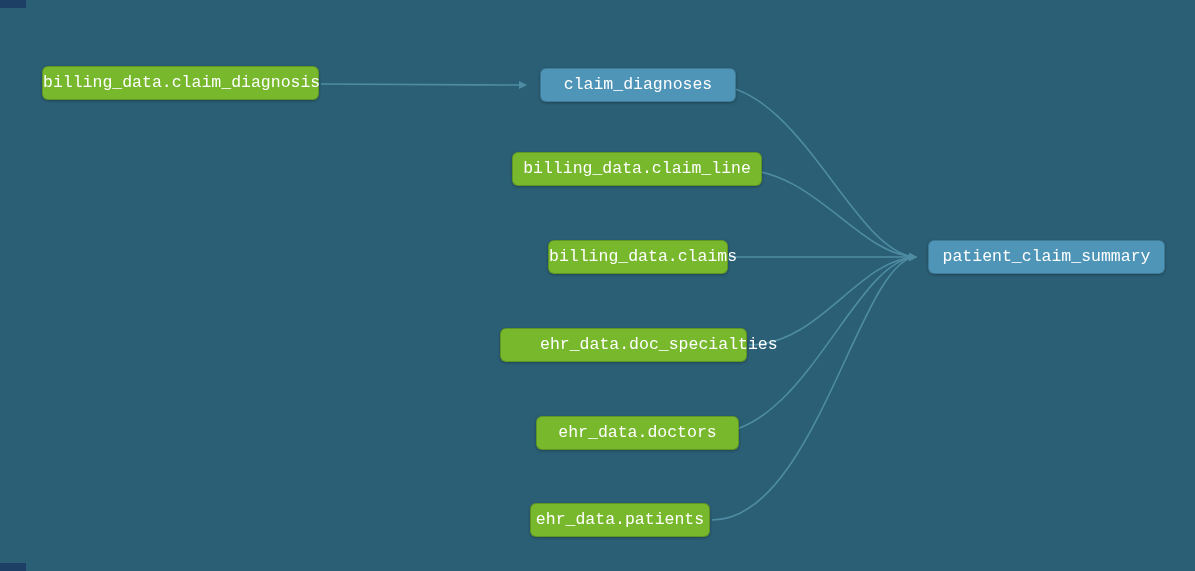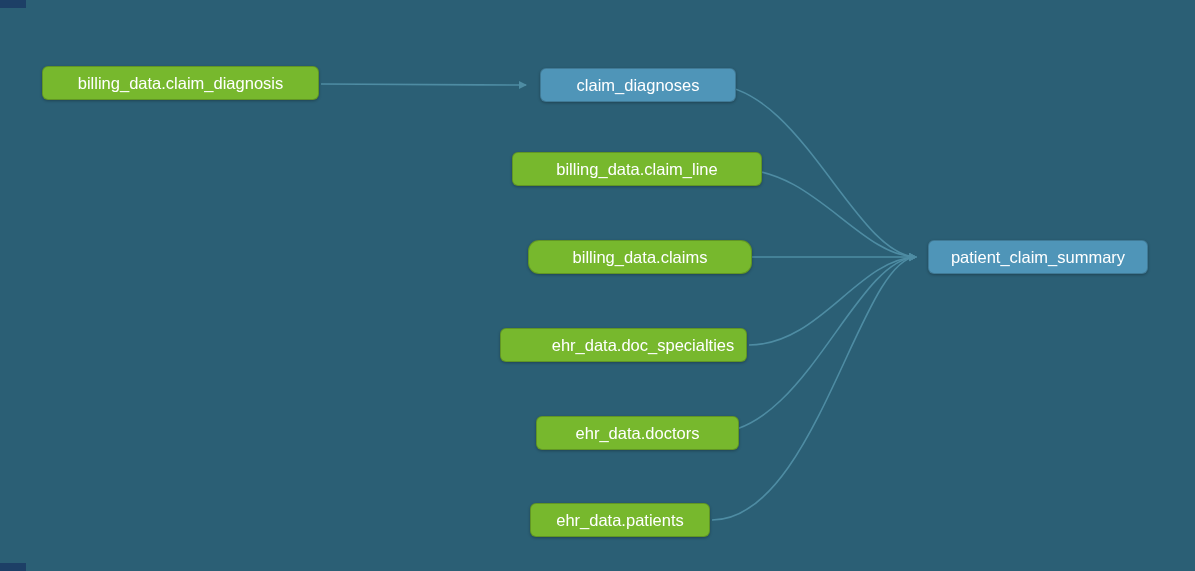--- a/index.html
+++ b/index.html
@@ -40,20 +40,21 @@
     line-height:32px;
     text-align:center;
     color:var(--node-text);
     font-size:16.5px;
     border-radius:6px;
     white-space:nowrap;
     cursor:pointer;
     border:1px solid rgba(0,0,0,0.18);
     box-shadow:0 1px 3px rgba(0,0,0,0.28);
     user-select:none;
+    font-family:Liberation Mono, monospace;
   }
   .node.source{background:var(--source-node);}
   .node.model{background:var(--model-node);}
   .corner{
     position:absolute;
     width:26px;height:8px;
     background:var(--corner-accent);
   }
   .corner.top{left:0;top:0;}
   .corner.bottom{left:0;bottom:0;}
@@ -77,26 +78,26 @@
     <path class="edge" d="M 713 433 C 805 433, 855 259, 916 257" marker-end="url(#arrow)"></path>
     <path class="edge" d="M 712 520 C 815 520, 860 259, 916 257" marker-end="url(#arrow)"></path>
   </svg>
 
   <div class="node source" style="left:42px;  top:66px;  width:277px;">billing_data.claim_diagnosis</div>
 
   <div class="node model" style="left:540px; top:68px;  width:196px;">claim_diagnoses</div>
 
   <div class="node source" style="left:512px; top:152px; width:250px;">billing_data.claim_line</div>
 
-  <div class="node source" style="left:528px; top:240px; width:224px;border-radius:11px;">billing_data.claims</div>
+  <div class="node source" style="left:548px; top:240px; width:180px;">billing_data.claims</div>
 
   <div class="node source" style="left:500px; top:328px; width:247px;padding-left:39px;">ehr_data.doc_specialties</div>
 
   <div class="node source" style="left:536px; top:416px; width:203px;">ehr_data.doctors</div>
 
   <div class="node source" style="left:530px; top:503px; width:180px;">ehr_data.patients</div>
 
-  <div class="node model" style="left:928px; top:240px; width:220px;">patient_claim_summary</div>
+  <div class="node model" style="left:928px; top:240px; width:237px;">patient_claim_summary</div>
 
   <div class="corner top"></div>
   <div class="corner bottom"></div>
 
 </div>
 
 </body></html>

